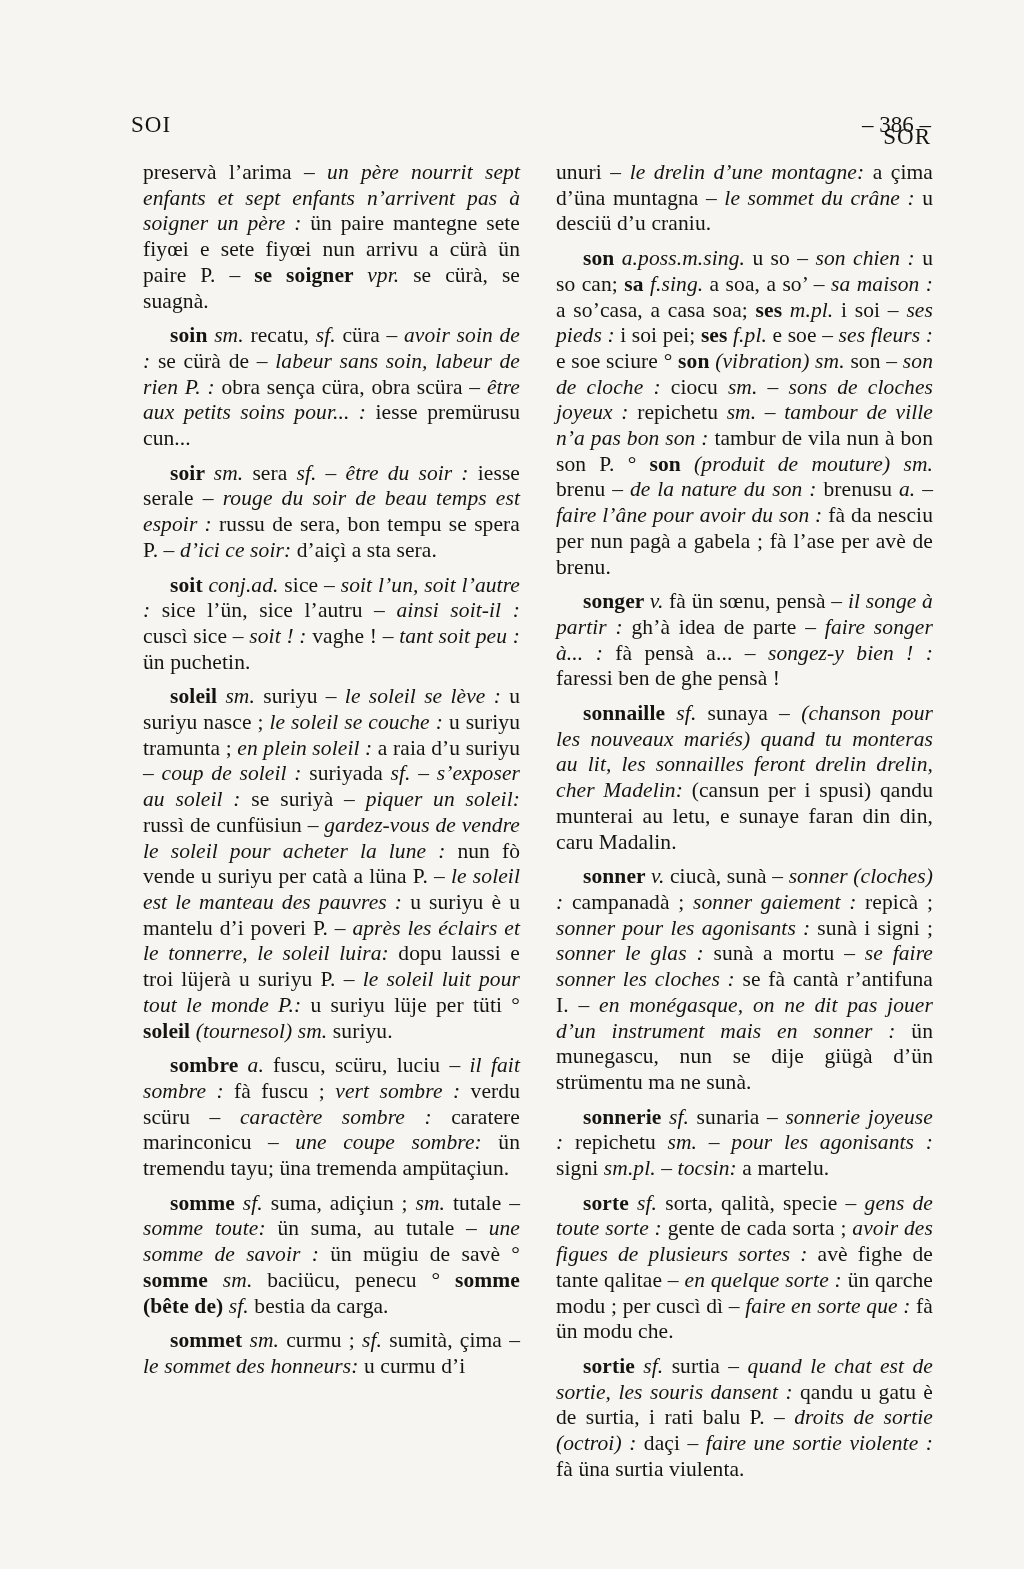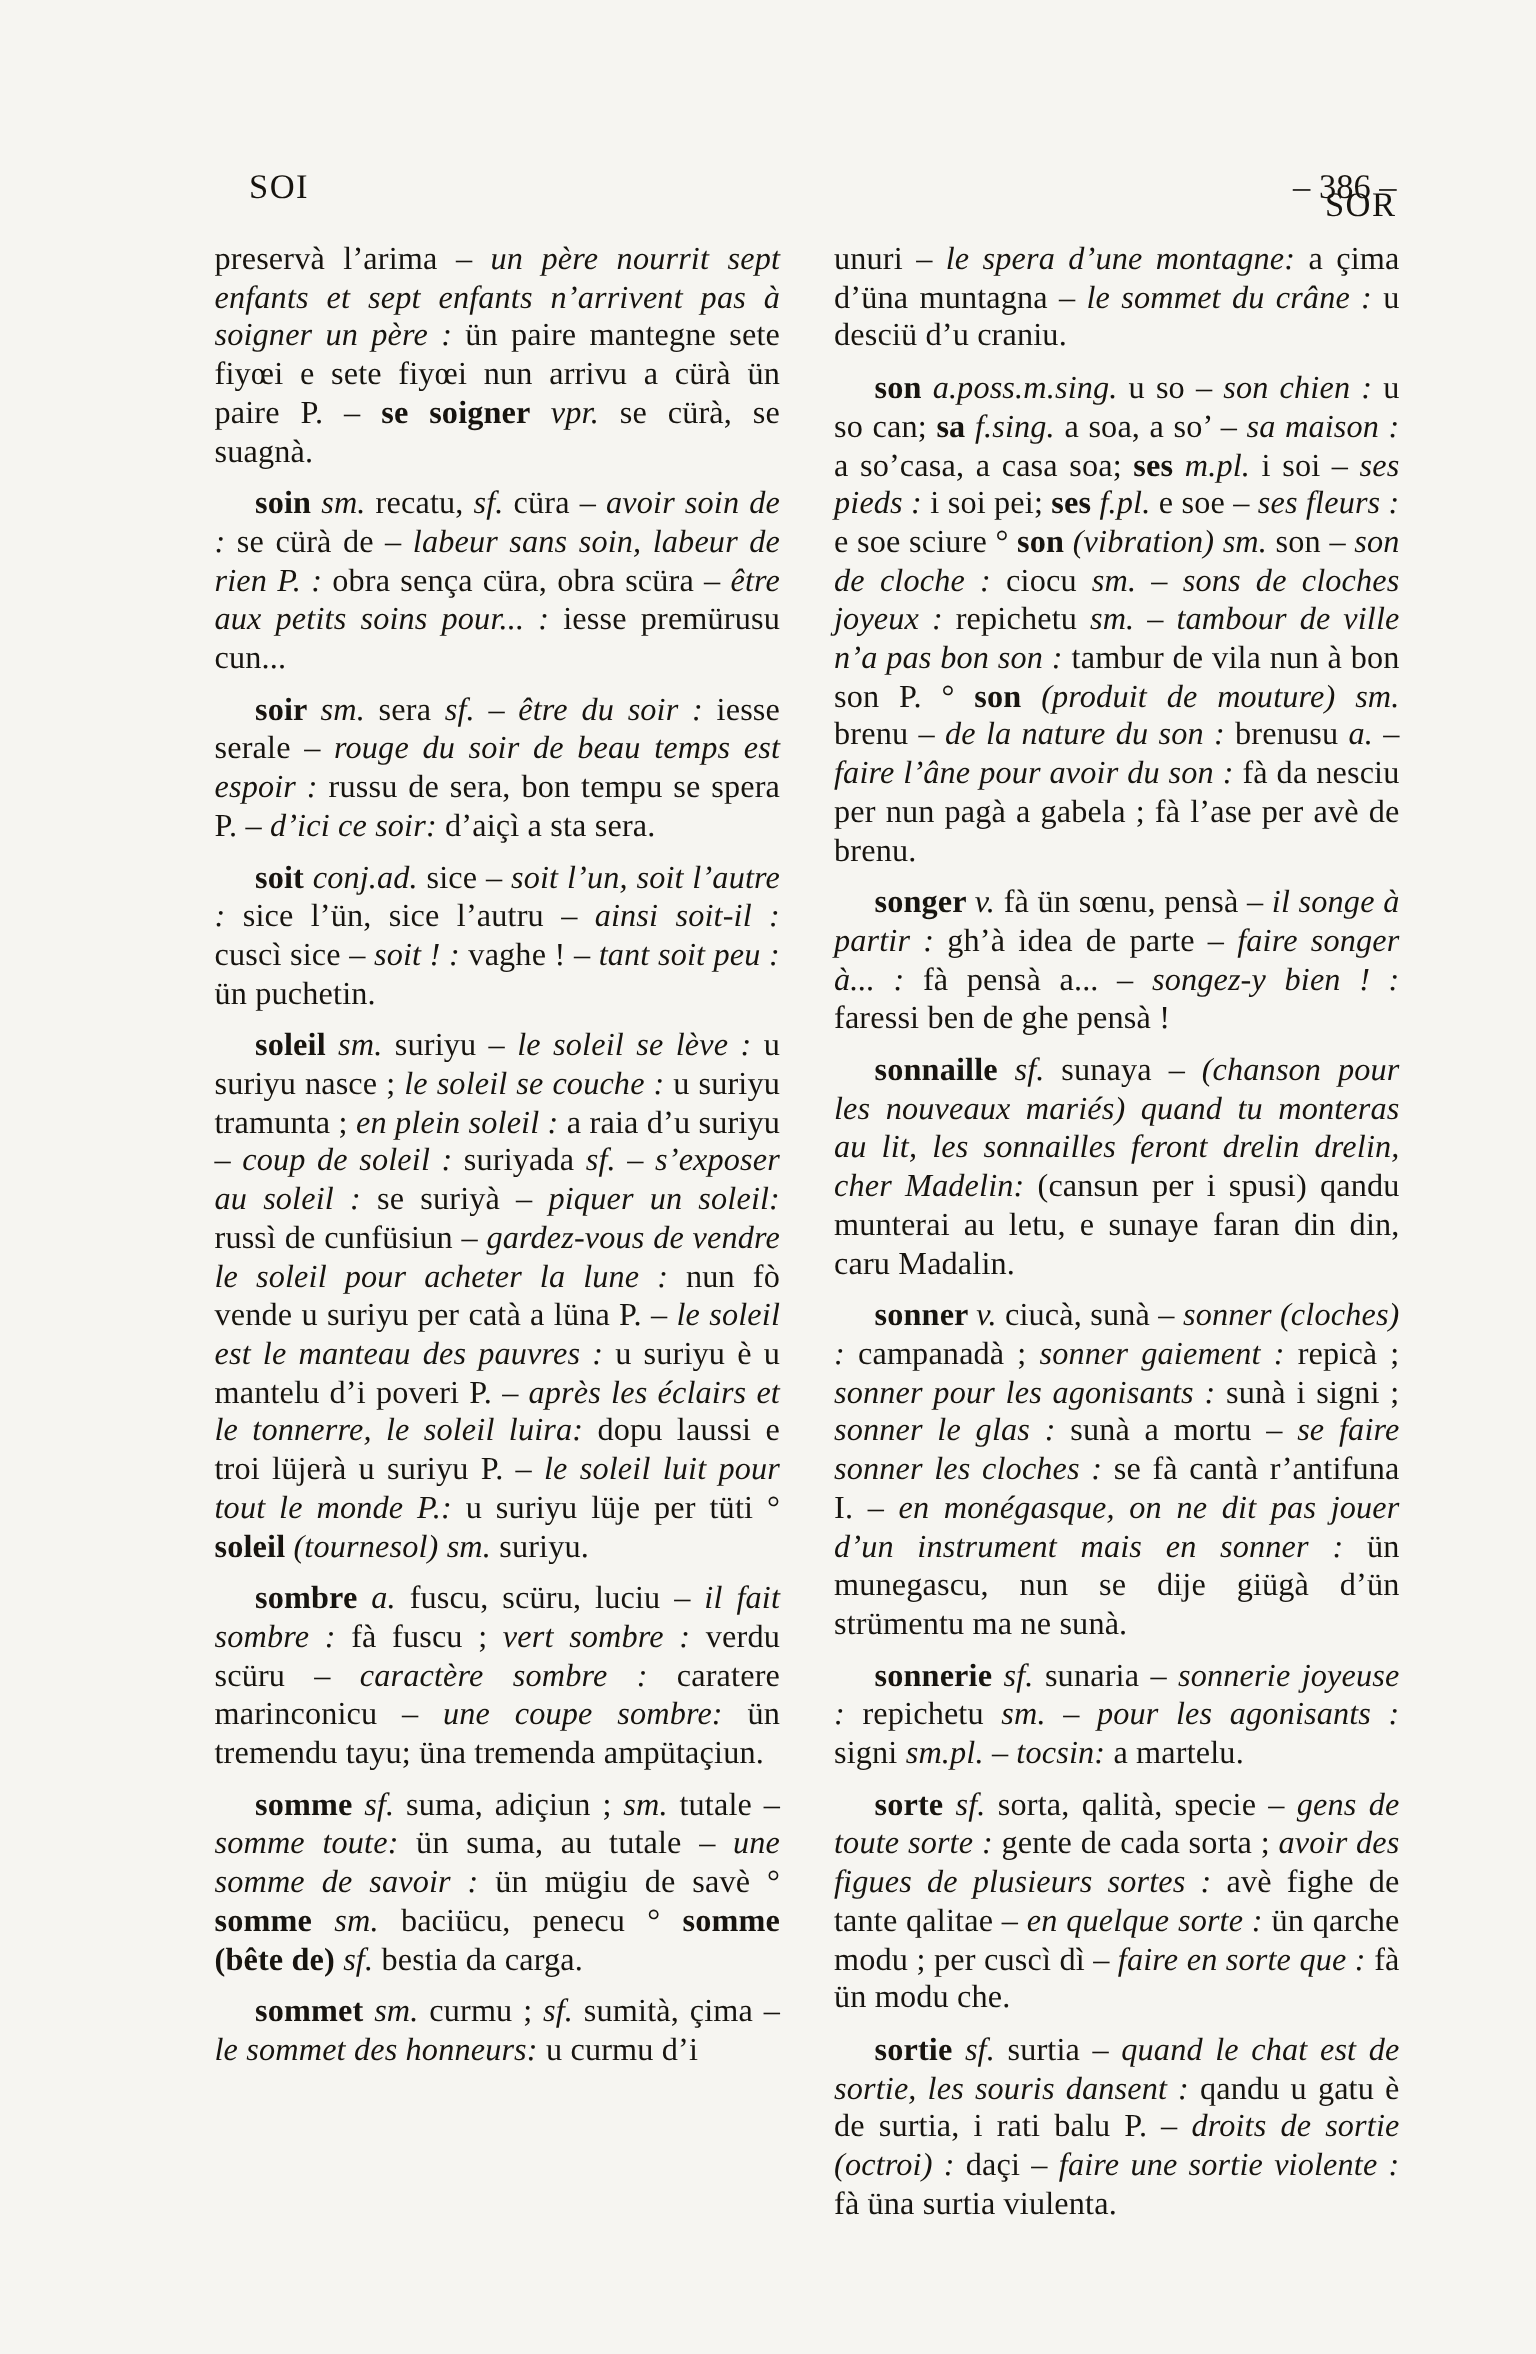--- a/index.html
+++ b/index.html
@@ -16,21 +16,21 @@
     overflow: hidden;
   }
   .page-header {
     position: absolute;
     top: 112px;
     left: 131px;
     width: 800px;
     height: 30px;
     font-size: 23px;
   }
-  .guide-left   { position: absolute; left: 0;   top: 0; letter-spacing: 1px; margin-left: 35px; }
+  .guide-left   { position: absolute; left: 0;   top: 0; letter-spacing: 1px; }
   .page-num     { position: absolute; left: 0; right: 0; top: 0; text-align: right; }
   .guide-right  { position: absolute; right: 0;  top: 12px; letter-spacing: 1px; }
   .text-columns {
     position: absolute;
     top: 160px;
     left: 131px;
     width: 802px;
     display: flex;
     gap: 24px;
   }
@@ -65,21 +65,21 @@
       <p class="entry"><span>preservà l’arima – </span><span class="it">un père nourrit sept enfants et sept enfants n’arrivent pas à soigner un père : </span><span>ün paire mantegne sete fiyœi e sete fiyœi nun arrivu a cürà ün paire P. – </span><span class="hw">se soigner </span><span class="it">vpr. </span><span>se cürà, se suagnà.</span></p>
       <p class="entry ind"><span class="hw">soin </span><span class="it">sm. </span><span>recatu, </span><span class="it">sf. </span><span>cüra – </span><span class="it">avoir soin de : </span><span>se cürà de – </span><span class="it">labeur sans soin, labeur de rien P. : </span><span>obra sença cüra, obra scüra – </span><span class="it">être aux petits soins pour... : </span><span>iesse premürusu cun...</span></p>
       <p class="entry ind"><span class="hw">soir </span><span class="it">sm. </span><span>sera </span><span class="it">sf. </span><span>– </span><span class="it">être du soir : </span><span>iesse serale – </span><span class="it">rouge du soir de beau temps est espoir : </span><span>russu de sera, bon tempu se spera P. – </span><span class="it">d’ici ce soir: </span><span>d’aiçì a sta sera.</span></p>
       <p class="entry ind"><span class="hw">soit </span><span class="it">conj.ad. </span><span>sice – </span><span class="it">soit l’un, soit l’autre : </span><span>sice l’ün, sice l’autru – </span><span class="it">ainsi soit-il : </span><span>cuscì sice – </span><span class="it">soit ! : </span><span>vaghe ! – </span><span class="it">tant soit peu : </span><span>ün puchetin.</span></p>
       <p class="entry ind"><span class="hw">soleil </span><span class="it">sm. </span><span>suriyu – </span><span class="it">le soleil se lève : </span><span>u suriyu nasce ; </span><span class="it">le soleil se couche : </span><span>u suriyu tramunta ; </span><span class="it">en plein soleil : </span><span>a raia d’u suriyu – </span><span class="it">coup de soleil : </span><span>suriyada </span><span class="it">sf. </span><span>– </span><span class="it">s’exposer au soleil : </span><span>se suriyà – </span><span class="it">piquer un soleil: </span><span>russì de cunfüsiun – </span><span class="it">gardez-vous de vendre le soleil pour acheter la lune : </span><span>nun fò vende u suriyu per catà a lüna P. – </span><span class="it">le soleil est le manteau des pauvres : </span><span>u suriyu è u mantelu d’i poveri P. – </span><span class="it">après les éclairs et le tonnerre, le soleil luira: </span><span>dopu laussi e troi lüjerà u suriyu P. – </span><span class="it">le soleil luit pour tout le monde P.: </span><span>u suriyu lüje per tüti ° </span><span class="hw">soleil </span><span class="it">(tournesol) sm. </span><span>suriyu.</span></p>
       <p class="entry ind"><span class="hw">sombre </span><span class="it">a. </span><span>fuscu, scüru, luciu – </span><span class="it">il fait sombre : </span><span>fà fuscu ; </span><span class="it">vert sombre : </span><span>verdu scüru – </span><span class="it">caractère sombre : </span><span>caratere marinconicu – </span><span class="it">une coupe sombre: </span><span>ün tremendu tayu; üna tremenda ampütaçiun.</span></p>
       <p class="entry ind"><span class="hw">somme </span><span class="it">sf. </span><span>suma, adiçiun ; </span><span class="it">sm. </span><span>tutale – </span><span class="it">somme toute: </span><span>ün suma, au tutale – </span><span class="it">une somme de savoir : </span><span>ün mügiu de savè ° </span><span class="hw">somme </span><span class="it">sm. </span><span>baciücu, penecu ° </span><span class="hw">somme (bête de) </span><span class="it">sf. </span><span>bestia da carga.</span></p>
       <p class="entry ind"><span class="hw">sommet </span><span class="it">sm. </span><span>curmu ; </span><span class="it">sf. </span><span>sumità, çima – </span><span class="it">le sommet des honneurs: </span><span>u curmu d’i</span></p>
     </div>
   <div class="col">
-      <p class="entry"><span>unuri – </span><span class="it">le spera d’une montagne: </span><span>a çima d’üna muntagna – </span><span class="it">le sommet du crâne : </span><span>u desciü d’u craniu.</span></p>
+      <p class="entry"><span>unuri – </span><span class="it">le drelin d’une montagne: </span><span>a çima d’üna muntagna – </span><span class="it">le sommet du crâne : </span><span>u desciü d’u craniu.</span></p>
       <p class="entry ind"><span class="hw">son </span><span class="it">a.poss.m.sing. </span><span>u so – </span><span class="it">son chien : </span><span>u so can; </span><span class="hw">sa </span><span class="it">f.sing. </span><span>a soa, a so’ – </span><span class="it">sa maison : </span><span>a so’casa, a casa soa; </span><span class="hw">ses </span><span class="it">m.pl. </span><span>i soi – </span><span class="it">ses pieds : </span><span>i soi pei; </span><span class="hw">ses </span><span class="it">f.pl. </span><span>e soe – </span><span class="it">ses fleurs : </span><span>e soe sciure ° </span><span class="hw">son </span><span class="it">(vibration) sm. </span><span>son – </span><span class="it">son de cloche : </span><span>ciocu </span><span class="it">sm. </span><span>– </span><span class="it">sons de cloches joyeux : </span><span>repichetu </span><span class="it">sm. </span><span>– </span><span class="it">tambour de ville n’a pas bon son : </span><span>tambur de vila nun à bon son P. ° </span><span class="hw">son </span><span class="it">(produit de mouture) sm. </span><span>brenu – </span><span class="it">de la nature du son : </span><span>brenusu </span><span class="it">a. </span><span>– </span><span class="it">faire l’âne pour avoir du son : </span><span>fà da nesciu per nun pagà a gabela ; fà l’ase per avè de brenu.</span></p>
       <p class="entry ind"><span class="hw">songer </span><span class="it">v. </span><span>fà ün sœnu, pensà – </span><span class="it">il songe à partir : </span><span>gh’à idea de parte – </span><span class="it">faire songer à... : </span><span>fà pensà a... – </span><span class="it">songez-y bien ! : </span><span>faressi ben de ghe pensà !</span></p>
       <p class="entry ind"><span class="hw">sonnaille </span><span class="it">sf. </span><span>sunaya – </span><span class="it">(chanson pour les nouveaux mariés) quand tu monteras au lit, les sonnailles feront drelin drelin, cher Madelin: </span><span>(cansun per i spusi) qandu munterai au letu, e sunaye faran din din, caru Madalin.</span></p>
       <p class="entry ind"><span class="hw">sonner </span><span class="it">v. </span><span>ciucà, sunà – </span><span class="it">sonner (cloches) : </span><span>campanadà ; </span><span class="it">sonner gaiement : </span><span>repicà ; </span><span class="it">sonner pour les agonisants : </span><span>sunà i signi ; </span><span class="it">sonner le glas : </span><span>sunà a mortu – </span><span class="it">se faire sonner les cloches : </span><span>se fà cantà r’antifuna I. – </span><span class="it">en monégasque, on ne dit pas jouer d’un instrument mais en sonner : </span><span>ün munegascu, nun se dije giügà d’ün strümentu ma ne sunà.</span></p>
       <p class="entry ind"><span class="hw">sonnerie </span><span class="it">sf. </span><span>sunaria – </span><span class="it">sonnerie joyeuse : </span><span>repichetu </span><span class="it">sm. </span><span>– </span><span class="it">pour les agonisants : </span><span>signi </span><span class="it">sm.pl. </span><span>– </span><span class="it">tocsin: </span><span>a martelu.</span></p>
       <p class="entry ind"><span class="hw">sorte </span><span class="it">sf. </span><span>sorta, qalità, specie – </span><span class="it">gens de toute sorte : </span><span>gente de cada sorta ; </span><span class="it">avoir des figues de plusieurs sortes : </span><span>avè fighe de tante qalitae – </span><span class="it">en quelque sorte : </span><span>ün qarche modu ; per cuscì dì – </span><span class="it">faire en sorte que : </span><span>fà ün modu che.</span></p>
       <p class="entry ind"><span class="hw">sortie </span><span class="it">sf. </span><span>surtia – </span><span class="it">quand le chat est de sortie, les souris dansent : </span><span>qandu u gatu è de surtia, i rati balu P. – </span><span class="it">droits de sortie (octroi) : </span><span>daçi – </span><span class="it">faire une sortie violente : </span><span>fà üna surtia viulenta.</span></p>
     </div>
 </div>
 

